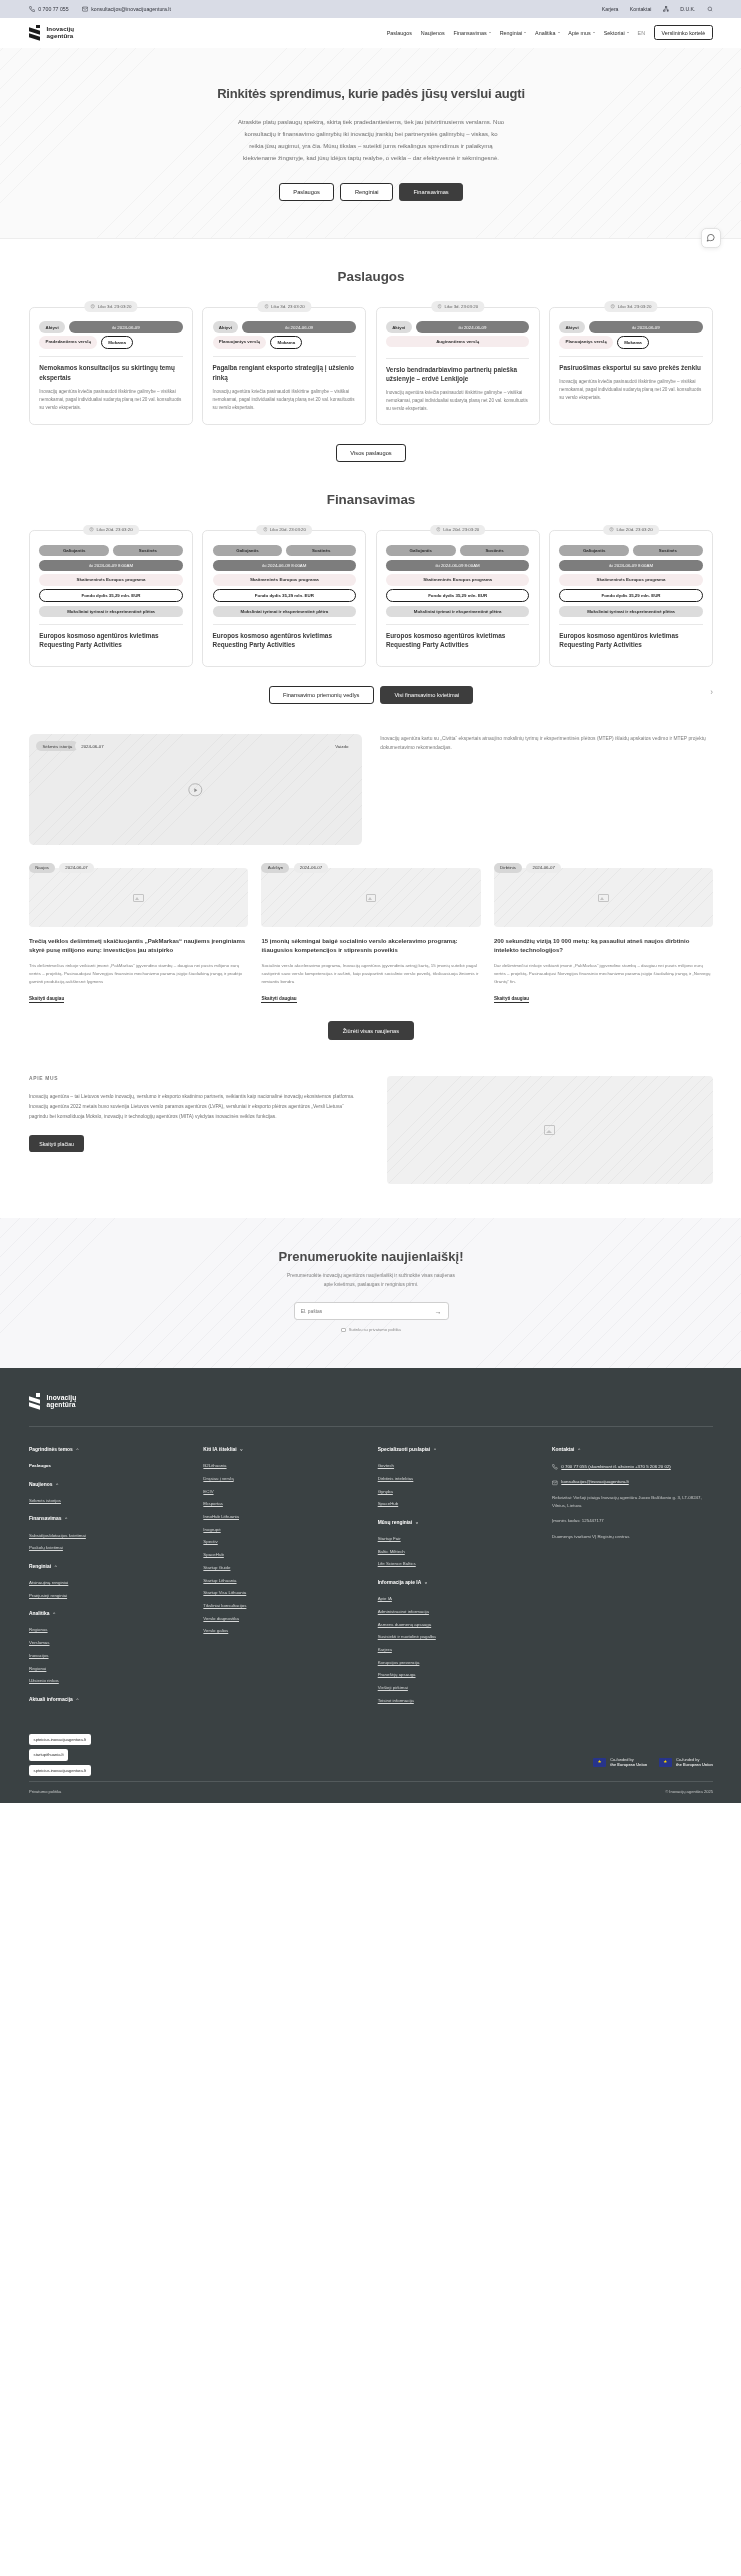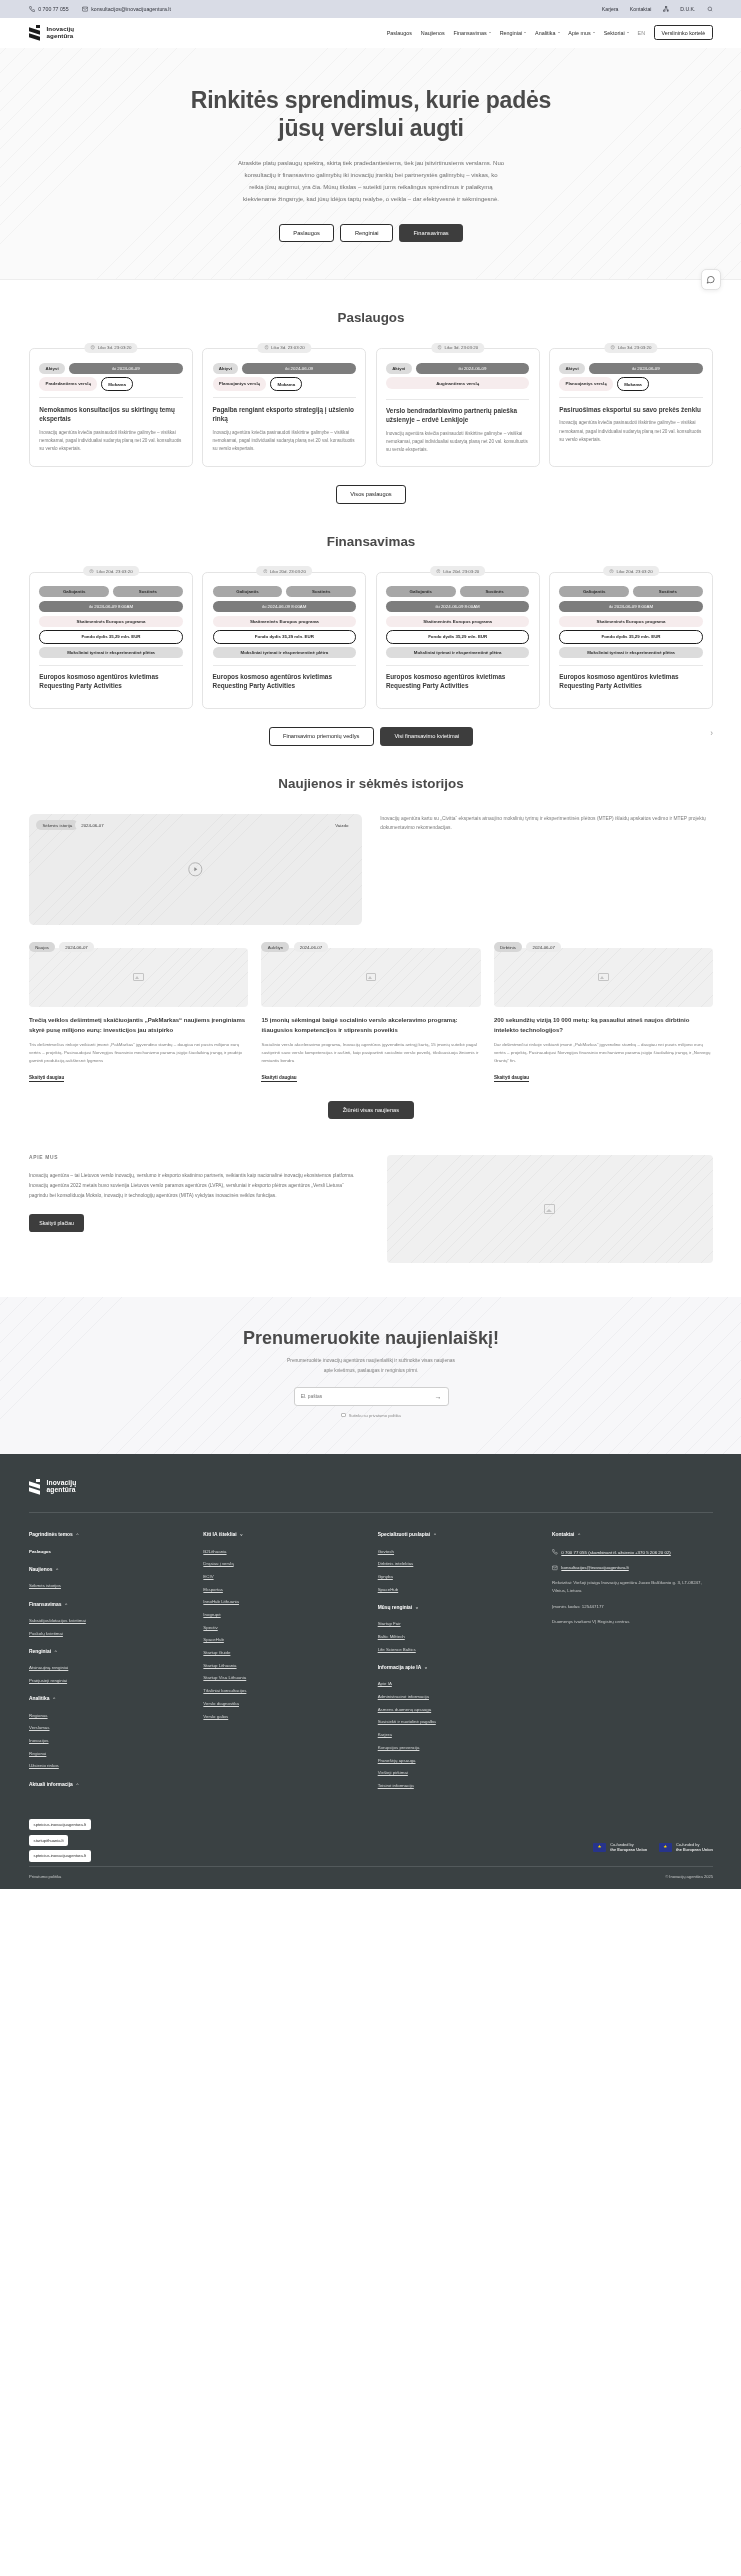--- a/index.html
+++ b/index.html
@@ -30,21 +30,21 @@
   .caret{width:0;height:0;border-left:1.5px solid transparent;border-right:1.5px solid transparent;border-top:1.8px solid #6c6c6c;display:inline-block;}
   .lang{color:#8b8b8b;font-size:5.4px;}
   .btn-outline-sm{border:0.5px solid #2b2b2b;border-radius:2.6px;padding:3.6px 6.7px;font-size:5.4px;color:#1d1d1d;background:#fff;white-space:nowrap;}
 
   
   .hero{
     position:relative;padding:38px 0 37px;text-align:center;background:#fafafa;
     background-image:repeating-linear-gradient(-45deg,#f2f2f2 0 0.5px,transparent 0.5px 13.4px);
     border-bottom:0.5px solid #ededed;
   }
-  .hero h1{font-size:23px;line-height:1.25;font-weight:700;color:#4a4a4a;max-width:361px;margin:0 auto;letter-spacing:-0.2px;}
+  .hero h1{font-size:13px;line-height:1.25;font-weight:700;color:#4a4a4a;max-width:361px;margin:0 auto;letter-spacing:-0.2px;}
   .hero p{max-width:268px;margin:14.4px auto 0;font-size:6px;line-height:2.0;color:#6d6d6d;}
   .hero-btns{margin-top:18.5px;display:flex;justify-content:center;gap:6.2px;}
   .hbtn{border:0.5px solid #2b2b2b;border-radius:3.1px;background:#fff;padding:5.2px 13.4px;font-size:5.7px;color:#1d1d1d;}
   .hbtn.dark{background:#3d3d3d;border-color:#3d3d3d;color:#fff;}
   .chat-bubble{position:absolute;right:20.6px;bottom:-10.3px;width:20.6px;height:20.6px;border-radius:5.2px;background:#fff;border:0.5px solid #e2e2e2;box-shadow:0 1px 4.1px rgba(0,0,0,.08);display:flex;align-items:center;justify-content:center;}
   .chat-bubble svg{width:9.3px;height:9.3px;}
 
   
   .section{padding:30px 29px 0;}
   .sec-title{text-align:center;font-size:13.4px;font-weight:700;color:#4a4a4a;margin-bottom:23px;}
@@ -102,21 +102,21 @@
   .about-img{height:108px;border-radius:4.1px;background:#f0f0f0;
     background-image:repeating-linear-gradient(-45deg,#e7e7e7 0 0.5px,transparent 0.5px 8.2px);
     display:flex;align-items:center;justify-content:center;}
   .about-img .ph{width:11.3px;height:9.3px;border:0.7px solid #c4c4c4;border-radius:1px;position:relative;}
   .about-img .ph:after{content:"";position:absolute;left:1px;bottom:1px;width:0;height:0;border-left:3.1px solid transparent;border-right:3.1px solid transparent;border-bottom:3.6px solid #c4c4c4;}
   .btn-dark{background:#3d3d3d;color:#fff;border:none;border-radius:3.1px;padding:5.7px 10.3px;font-size:5.2px;display:inline-block;margin-top:13.4px;}
 
   
   .newsletter{margin-top:34px;padding:31px 29px 36px;text-align:center;background:#f7f7f9;
     background-image:repeating-linear-gradient(-45deg,#eeeef1 0 0.5px,transparent 0.5px 13.4px);}
-  .newsletter h2{font-size:18px;font-weight:700;color:#4a4a4a;margin-bottom:7.2px;}
+  .newsletter h2{font-size:13px;font-weight:700;color:#4a4a4a;margin-bottom:7.2px;}
   .newsletter .sub{font-size:4.9px;line-height:1.9;color:#7c7c7c;max-width:175px;margin:0 auto 12.4px;}
   .nl-field{max-width:155px;margin:0 auto;display:flex;align-items:center;border:0.5px solid #cfcfcf;border-radius:3.1px;background:#fff;padding:4.6px 6.2px;}
   .nl-field input{border:none;outline:none;flex:1;font-size:4.9px;color:#9b9b9b;font-family:inherit;background:transparent;}
   .nl-field .arrow{font-size:6.7px;color:#4a4a4a;}
   .nl-check{display:flex;align-items:center;justify-content:center;gap:3.1px;margin-top:7.2px;font-size:4.1px;color:#8a8a8a;}
   .nl-check .box{width:4.6px;height:4.6px;border:0.5px solid #b9b9b9;border-radius:1px;background:#fff;}
 
   
   .footer{background:#3a4143;color:#e9eaea;padding:25px 29px 0;}
   .footer-logo{display:flex;align-items:center;gap:4.1px;margin-bottom:17.5px;}
@@ -424,21 +424,20 @@
     </div>
   </div>
   <div class="center-btn" style="position:relative;">
     <a class="hbtn">Finansavimo priemonių vedlys</a>
     <a class="hbtn dark">Visi finansavimo kvietimai</a>
     <span class="fin-arrow" style="right:0;top:2.1px;">›</span>
   </div>
 </section>
 
 <section class="section">
-  <h2 class="sec-title">Naujienos ir sėkmės istorijos</h2>
   <div class="feature">
     <div class="feature-media">
       <span class="tag a">Sėkmės istorija</span>
       <span class="tag b">2024-06-07</span>
       <span class="tag c">Vaizdo</span>
       <span class="play">
           <i></i>
         </span>
     </div>
     <div>

